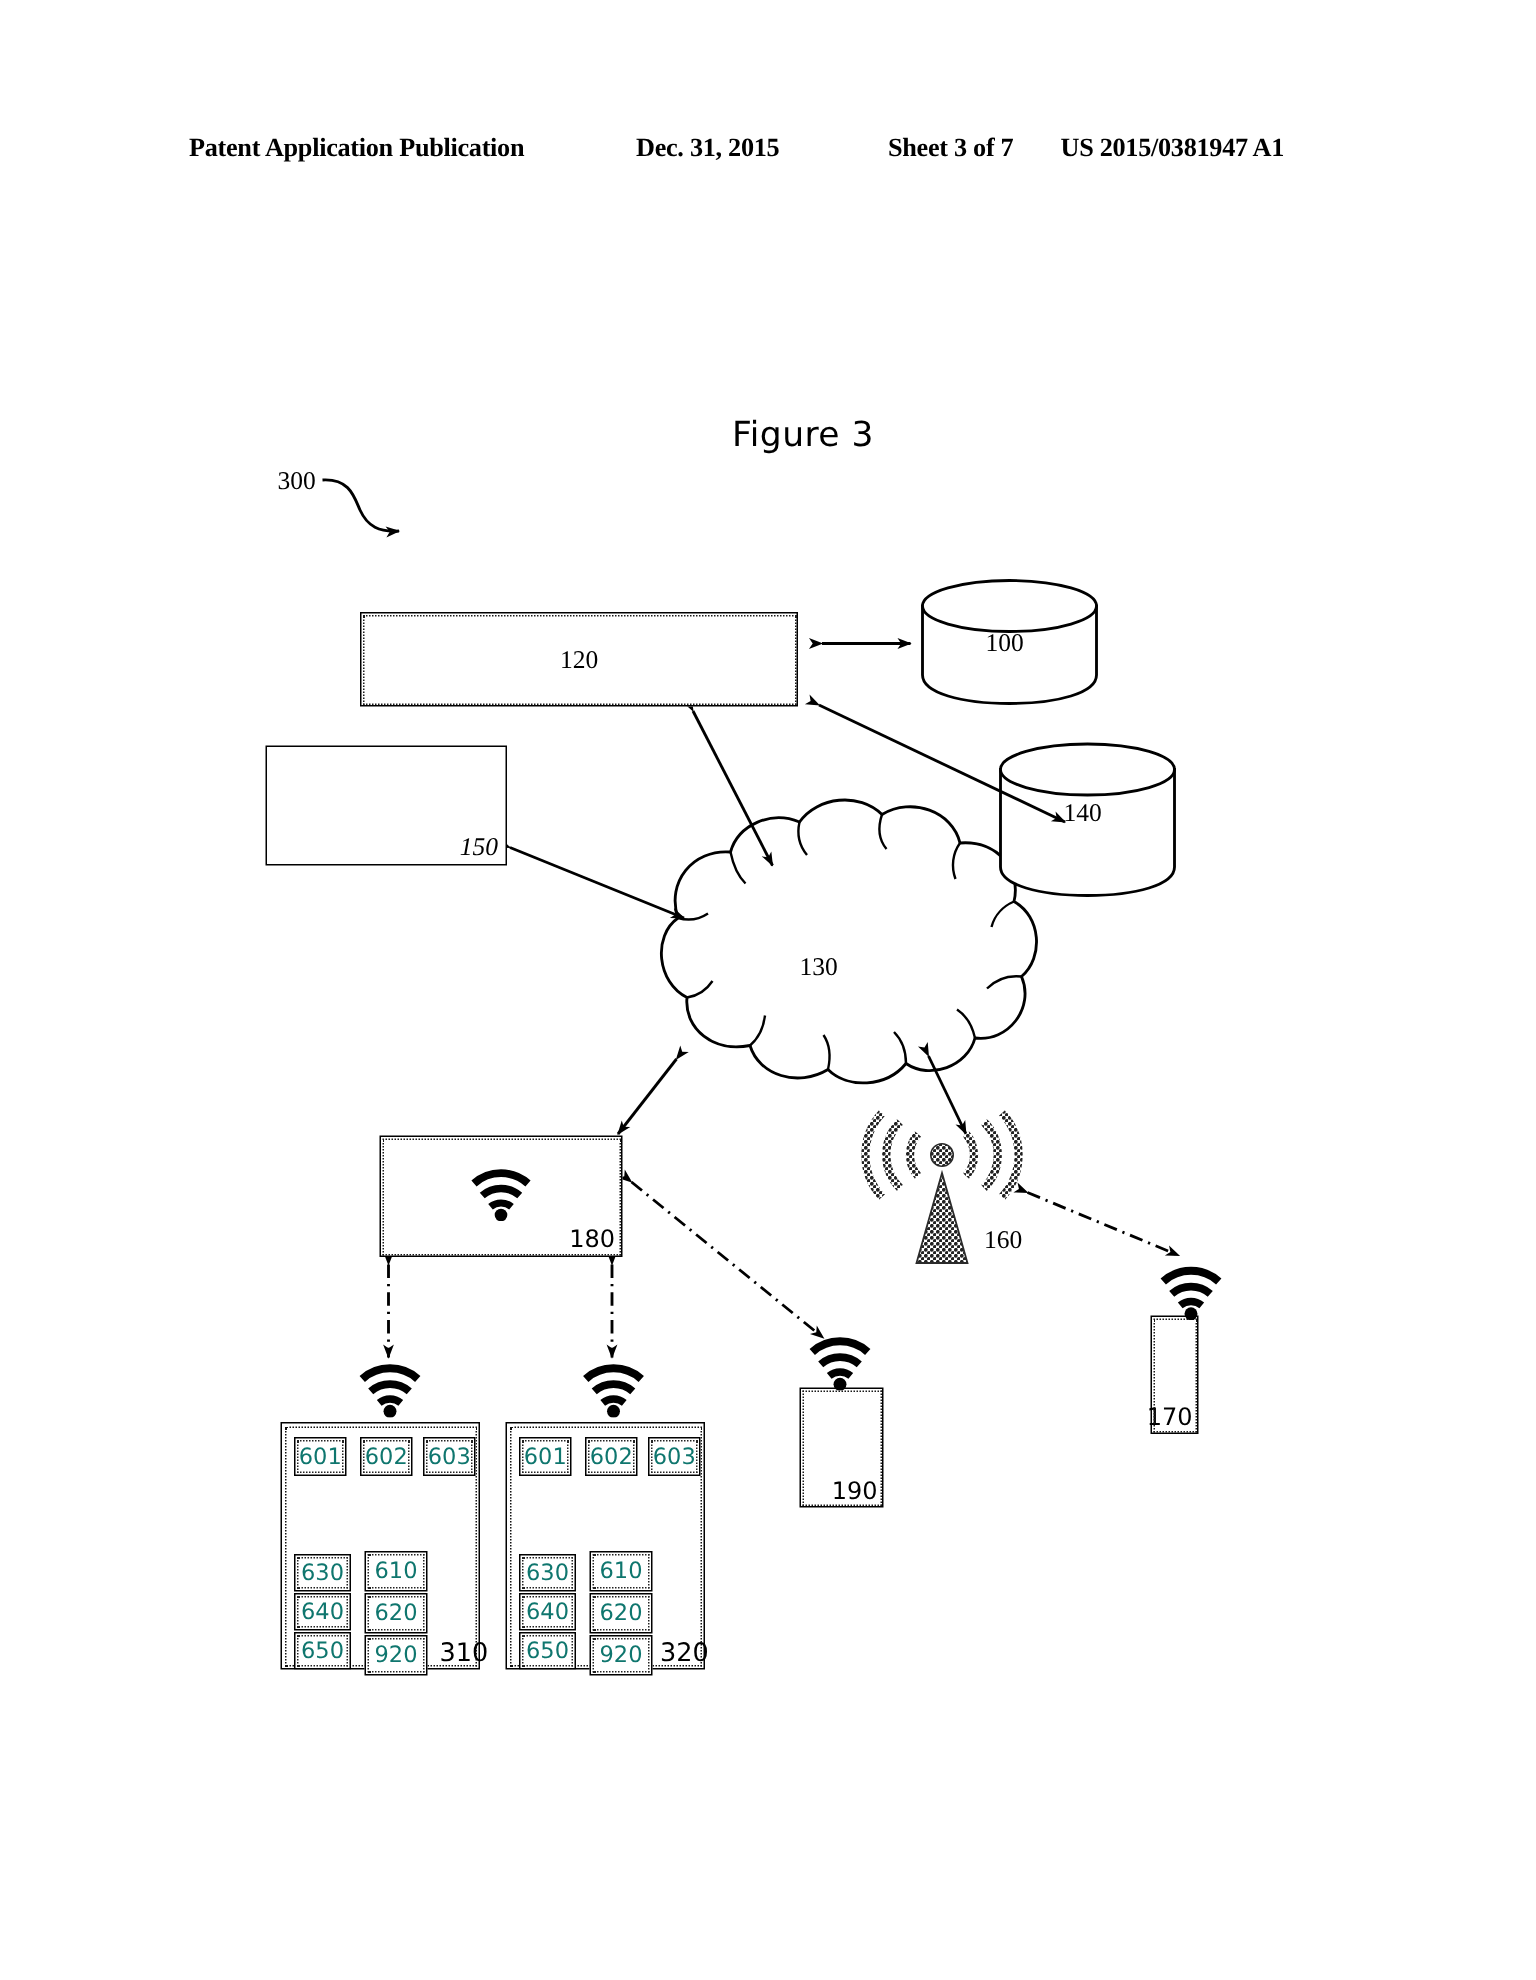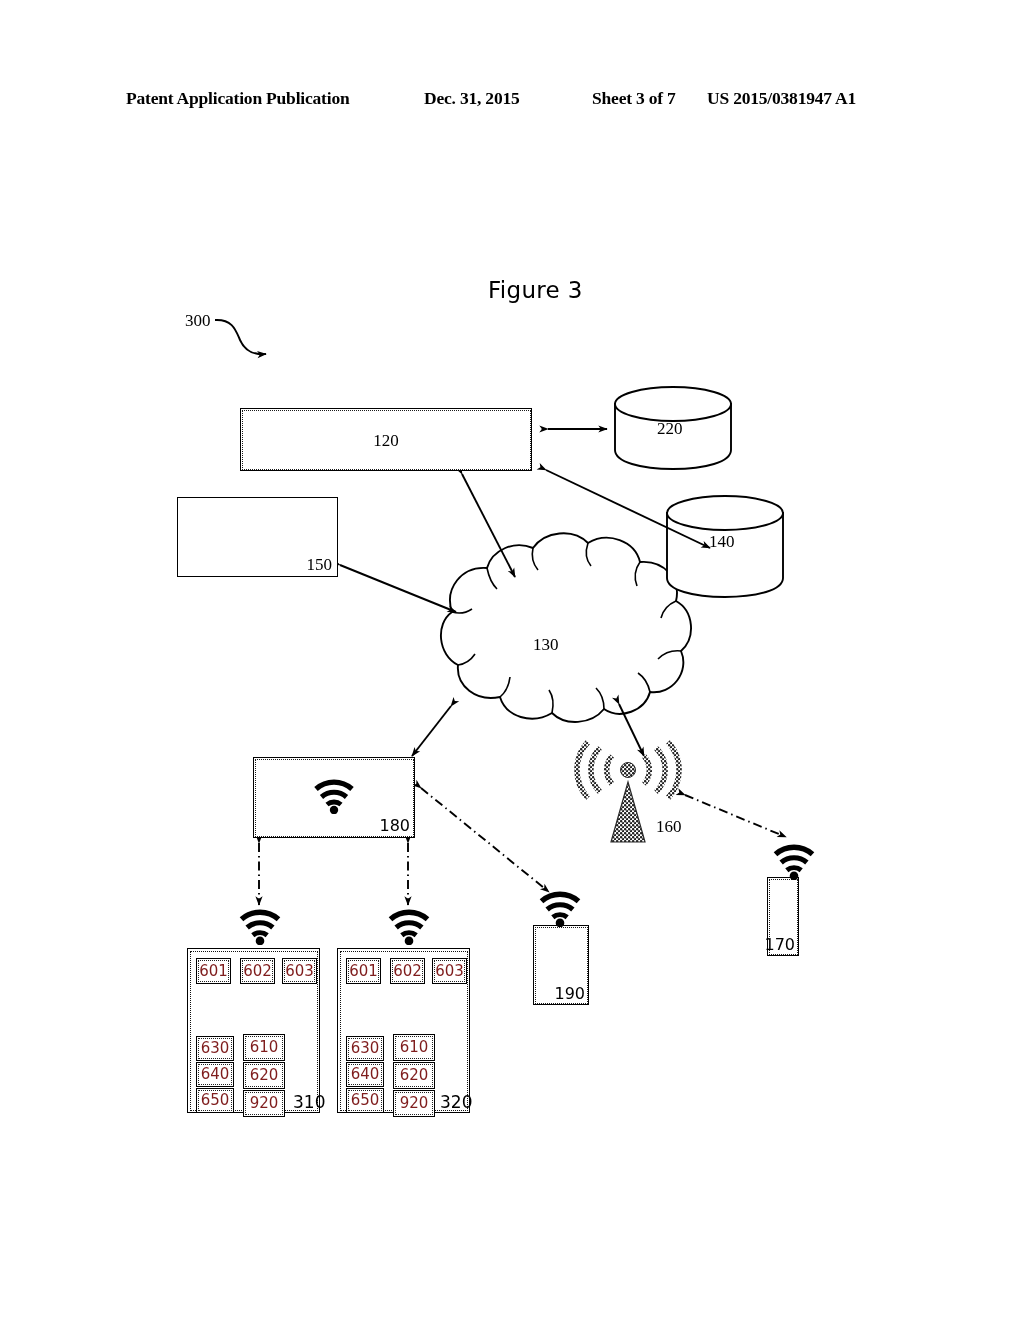--- a/index.html
+++ b/index.html
@@ -102,21 +102,21 @@
     border: 1.6px solid #000;
     background: #fff;
     box-sizing: border-box;
     font-family: "DejaVu Sans", sans-serif;
     font-size: 15px;
     text-align: center;
     line-height: 1;
     display: flex;
     align-items: center;
     justify-content: center;
-    color: #7f1d1d;
+    color: #0f766e;
   }
   .cell::after {
     content: "";
     position: absolute;
     left: 1px; top: 1px; right: 1px; bottom: 1px;
     border: 1px dotted #222;
     box-sizing: border-box;
     pointer-events: none;
   }
 
@@ -254,25 +254,25 @@
       <path d="M588,742 A41,41 0 0 0 588,798" fill="none" stroke="url(#dots)" stroke-width="5.5"></path>
       <path d="M668,742 A41,41 0 0 1 668,798" fill="none" stroke="url(#dots)" stroke-width="5.5"></path>
     </g>
 
   </svg>
 
   <div class="pbox pbox-dots" style="left:240px; top:408px; width:292px; height:63px;">
     <span class="lbl" style="left:50%; top:50%; transform:translate(-50%,-50%);">120</span>
   </div>
 
-  <div class="pbox" style="left:177px; top:497px; width:161px; height:80px;">
+  <div class="pbox" style="left:177px; top:497px; width:161px; height:80px;font-style:italic;">
     <span class="lbl" style="right:5px; bottom:3px;">150</span>
   </div>
 
-  <span class="lbl" style="left:657px; top:420px;">220</span>
+  <span class="lbl" style="left:657px; top:420px;">100</span>
   <span class="lbl" style="left:709px; top:533px;">140</span>
 
   <span class="lbl" style="left:533px; top:636px;">130</span>
 
   <span class="lbl" style="left:656px; top:818px;">160</span>
 
   <div class="pbox pbox-dots" style="left:253px; top:757px; width:162px; height:81px;">
     <span class="lbl lbl-sans" style="right:4px; bottom:3px;">180</span>
     <svg class="wifi" style="left:50%; top:20px; transform:translateX(-50%);" width="42" height="36" viewBox="0 0 42 36">
       <path d="M3,11 A27,27 0 0 1 39,11" fill="none" stroke="#000" stroke-width="5.2" stroke-linecap="butt"></path>

